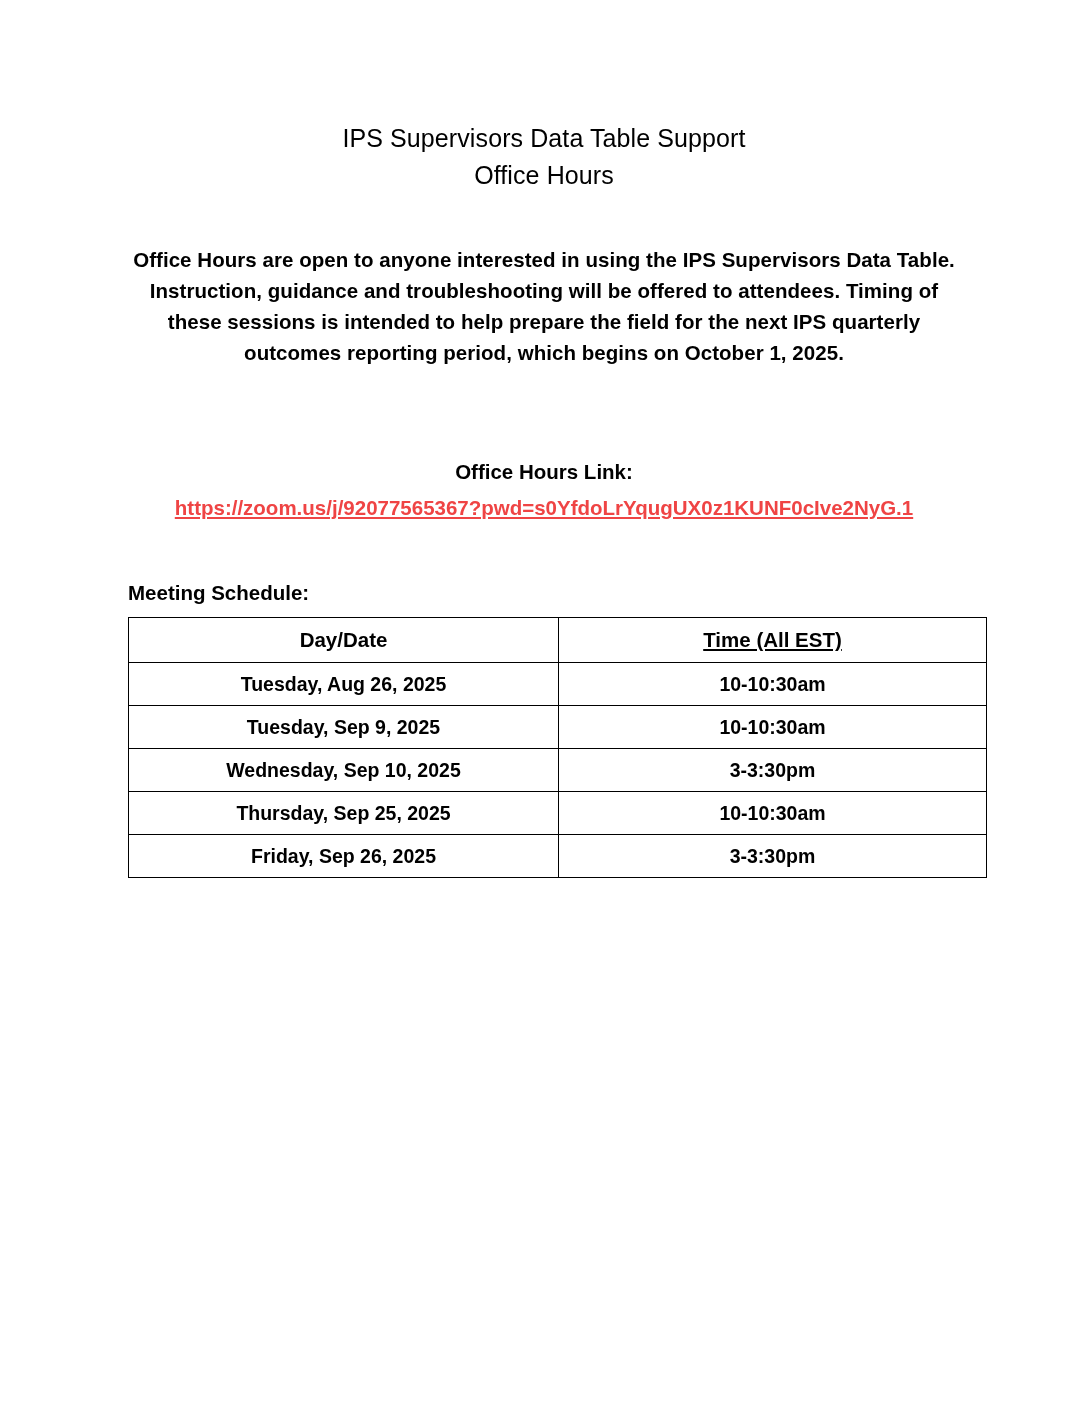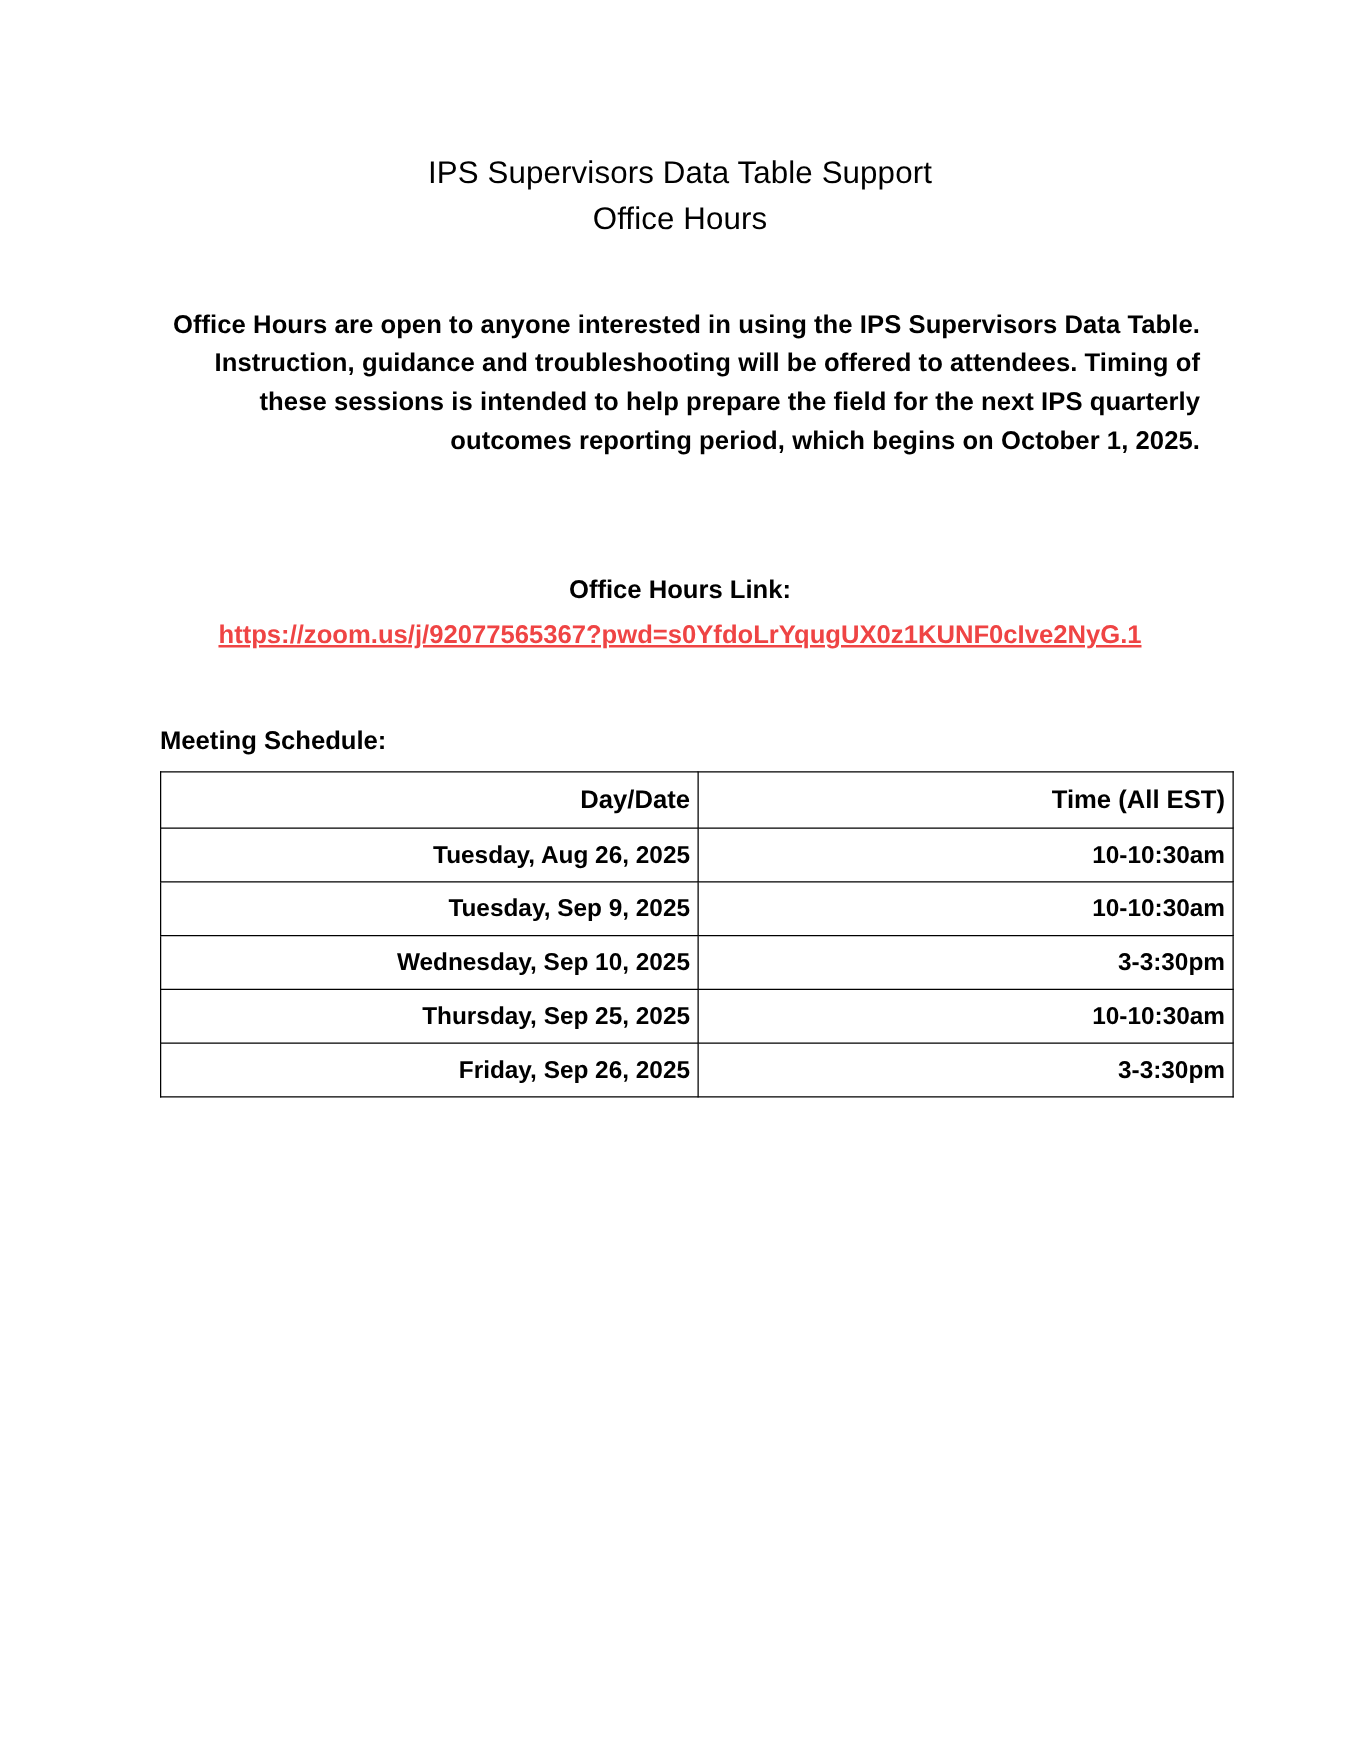--- a/index.html
+++ b/index.html
@@ -27,21 +27,21 @@
     font-weight: normal;
     font-size: 25px;
     line-height: 37px;
     letter-spacing: 0.1px;
   }
   .doc-title .line2 {
     display: block;
   }
   .intro {
     margin-top: 50px;
-    text-align: right;
+    text-align: center;
     font-weight: bold;
     font-size: 20.5px;
     line-height: 31px;
     letter-spacing: 0.05px;
   }
   .link-block {
     margin-top: 88px;
     text-align: center;
   }
   .link-label {
@@ -67,35 +67,35 @@
   }
   table.schedule {
     margin-top: 10px;
     width: 832px;
     border-collapse: collapse;
     table-layout: fixed;
   }
   table.schedule th,
   table.schedule td {
     border: 1.5px solid #000000;
-    text-align: right;
+    text-align: center;
     font-size: 19.5px;
     height: 42px;
     padding: 0 6px;
   }
   table.schedule th {
     font-weight: bold;
     font-size: 20.5px;
     height: 44px;
   }
   table.schedule td {
     font-weight: bold;
   }
   .col-day { width: 417px; }
-  .col-time { width: 415px; }
+  .col-time { width: 415px; text-decoration: underline; }
 </style>
 </head>
 <body>
 
 <div class="page">
 
   <div class="doc-title">
     <span>IPS Supervisors Data Table Support</span>
     <span class="line2">Office Hours</span>
   </div>

